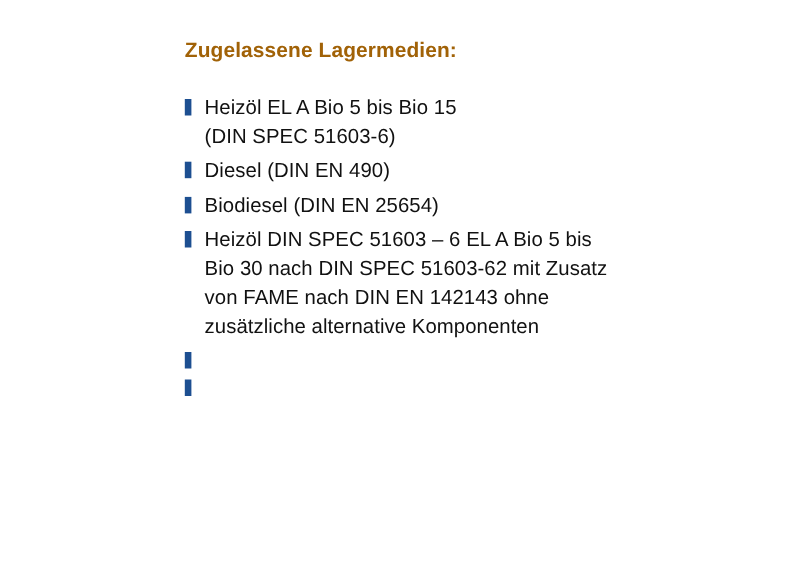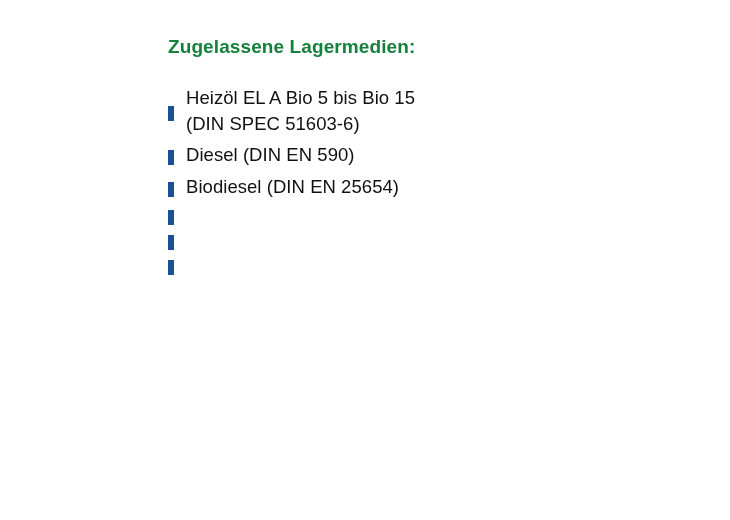--- a/index.html
+++ b/index.html
@@ -19,35 +19,35 @@
     position: relative;
     width: 730px;
     height: 520px;
     box-sizing: border-box;
     padding: 36px 30px 0 168px;
   }
 
   .doc-title {
     font-size: 19px;
     font-weight: bold;
-    color: #15803d;
+    color: #a16207;
     letter-spacing: 0.1px;
     margin: 0 0 26px 0;
     line-height: 1.2;
   }
 
   .media-list {
     list-style: none;
     margin: 0;
     padding: 0;
   }
 
   .media-item {
     display: flex;
-    align-items: center;
+    align-items: flex-start;
     margin-bottom: 5px;
   }
 
   .bullet-mark {
     flex: 0 0 auto;
     width: 6px;
     height: 15px;
     background: #1d4f91;
     margin: 5px 12px 0 0;
   }
@@ -71,30 +71,34 @@
 
     <li class="media-item">
       <span class="bullet-mark"></span>
       <span class="item-text">Heizöl EL A Bio 5 bis Bio 15
 (DIN SPEC 51603-6)</span>
     </li>
 
 
     <li class="media-item">
       <span class="bullet-mark"></span>
-      <span class="item-text">Diesel (DIN EN 590)</span>
+      <span class="item-text">Diesel (DIN EN 490)</span>
     </li>
 
     <li class="media-item">
       <span class="bullet-mark"></span>
       <span class="item-text">Biodiesel (DIN EN 25654)</span>
     </li>
 
     <li class="media-item">
       <span class="bullet-mark"></span>
+      <span class="item-text">Heizöl DIN SPEC 51603 – 6 EL A Bio 5 bis
+Bio 30 nach DIN SPEC 51603-62 mit Zusatz
+von FAME nach DIN EN 142143 ohne
+zusätzliche alternative Komponenten</span>
     </li>
 
     <li class="media-item">
       <span class="bullet-mark"></span>
     </li>
 
     <li class="media-item">
       <span class="bullet-mark"></span>
     </li>
 

